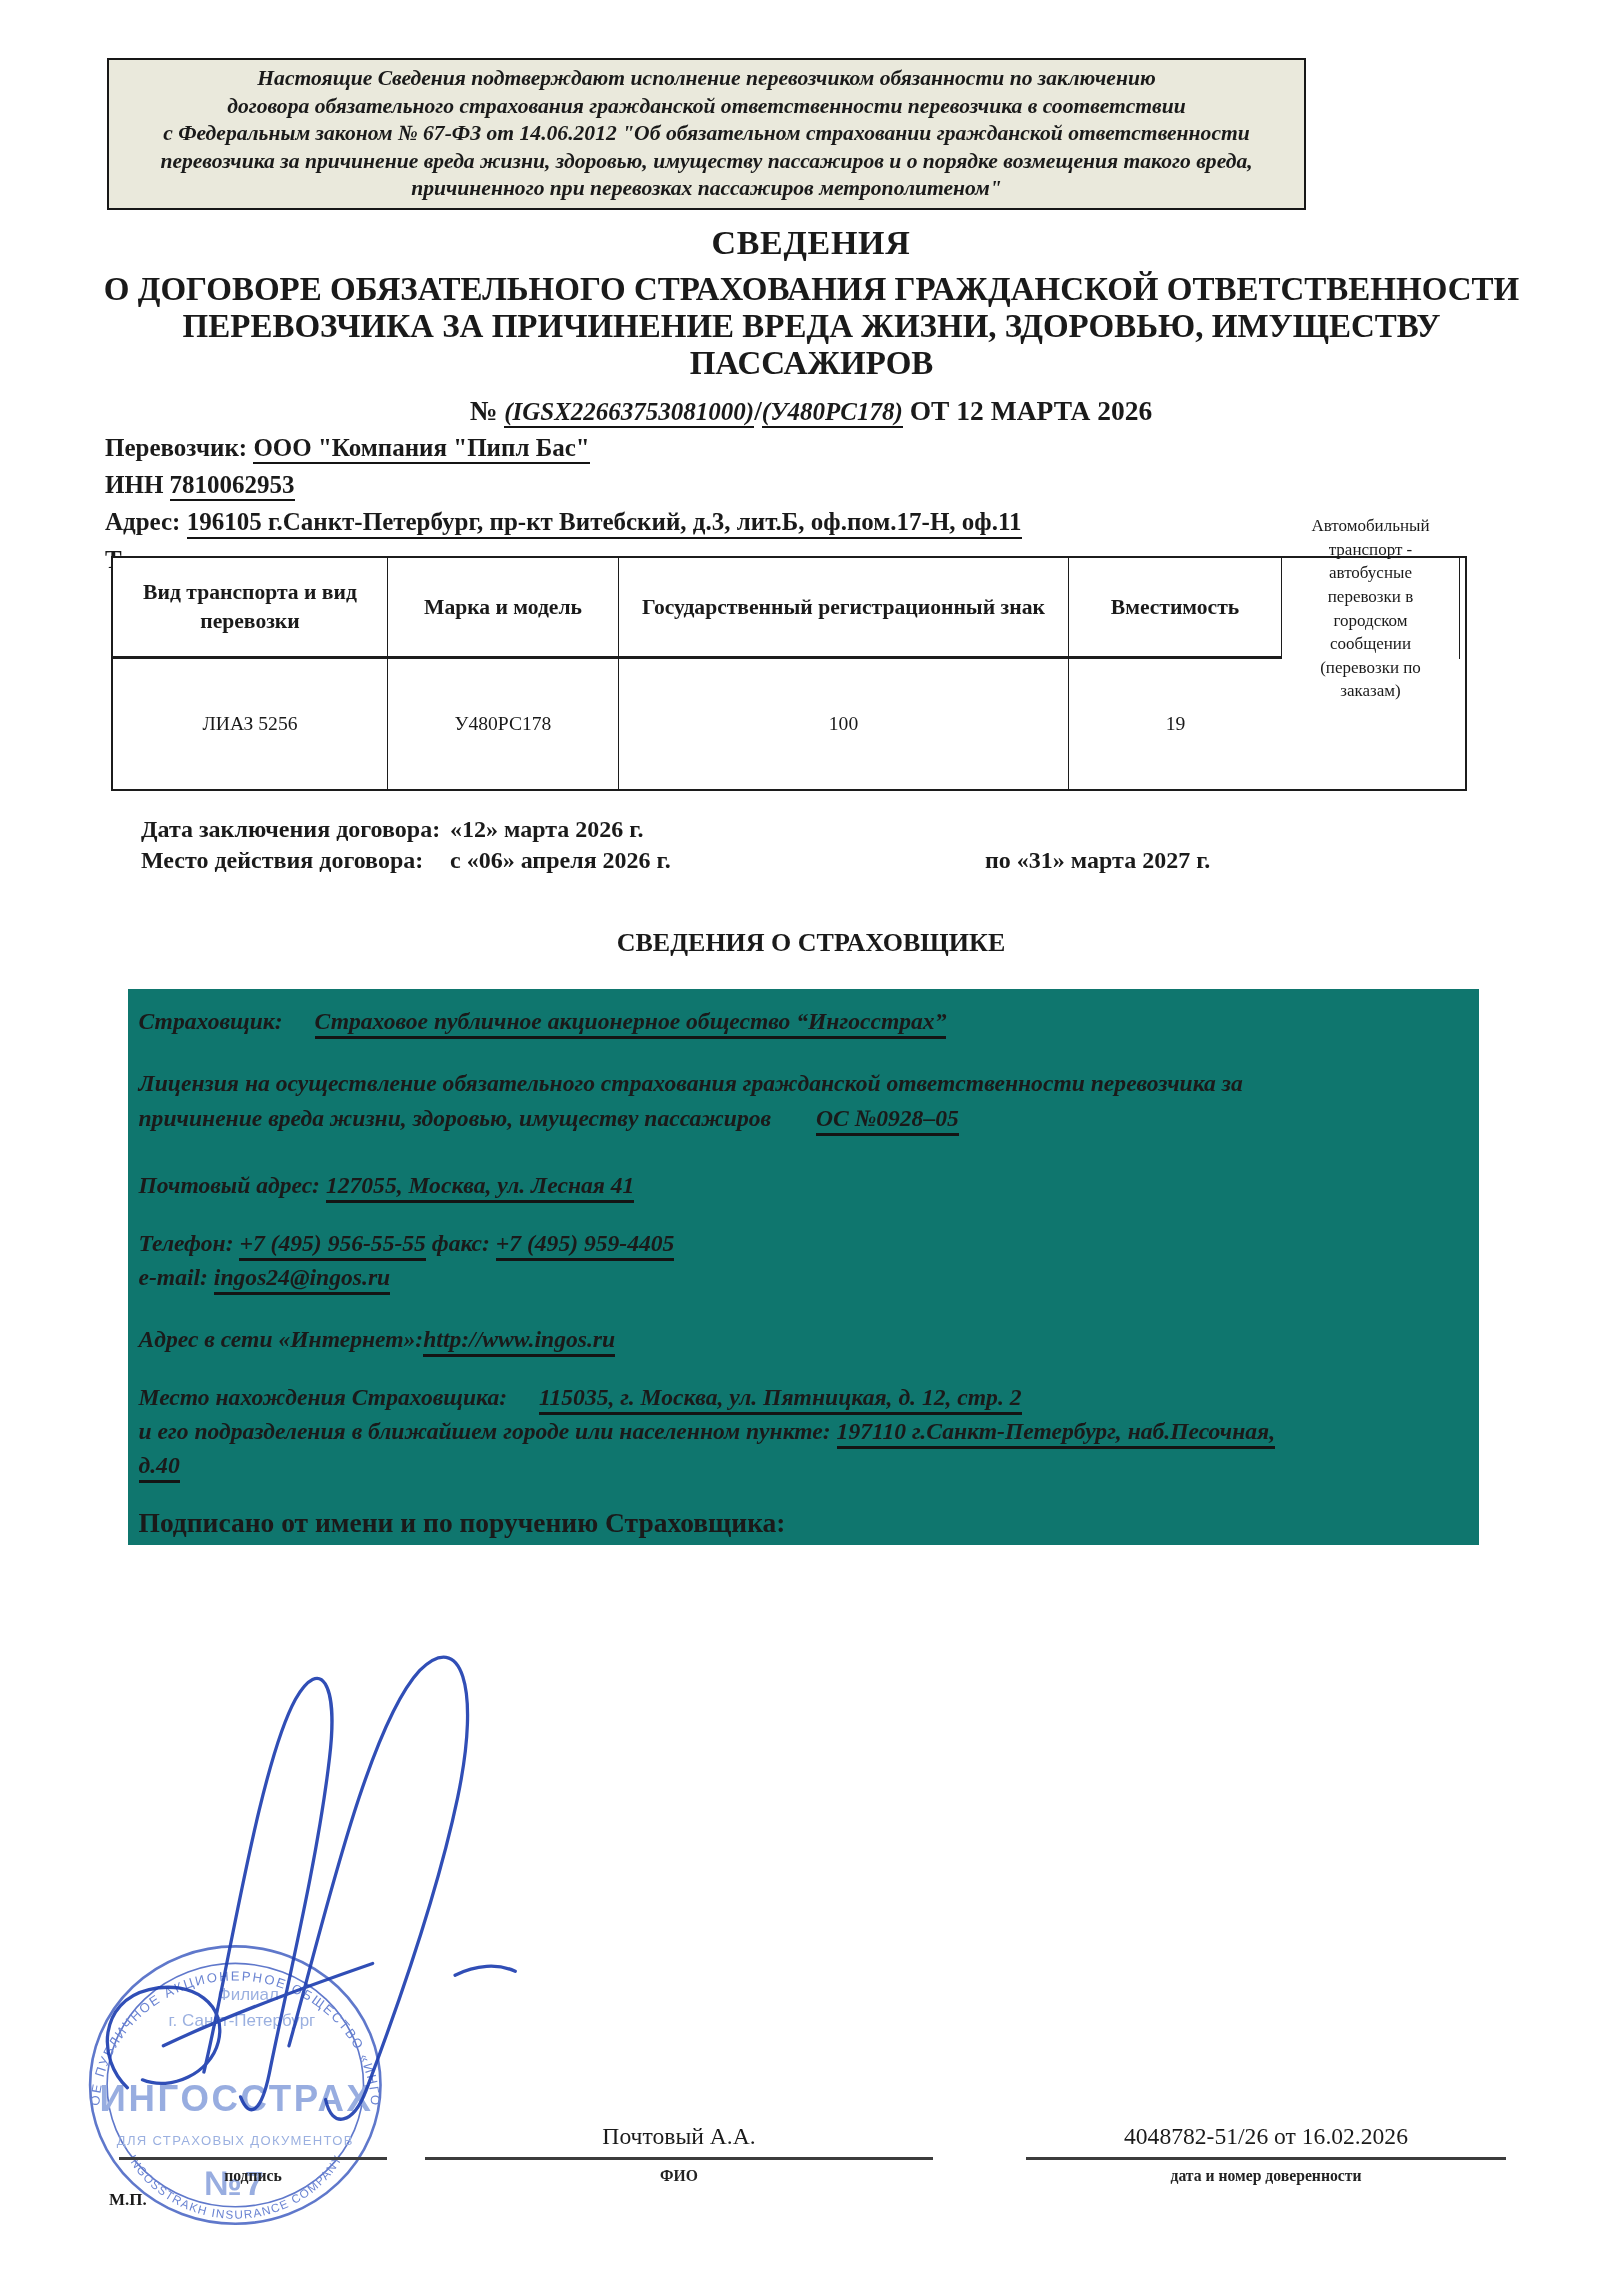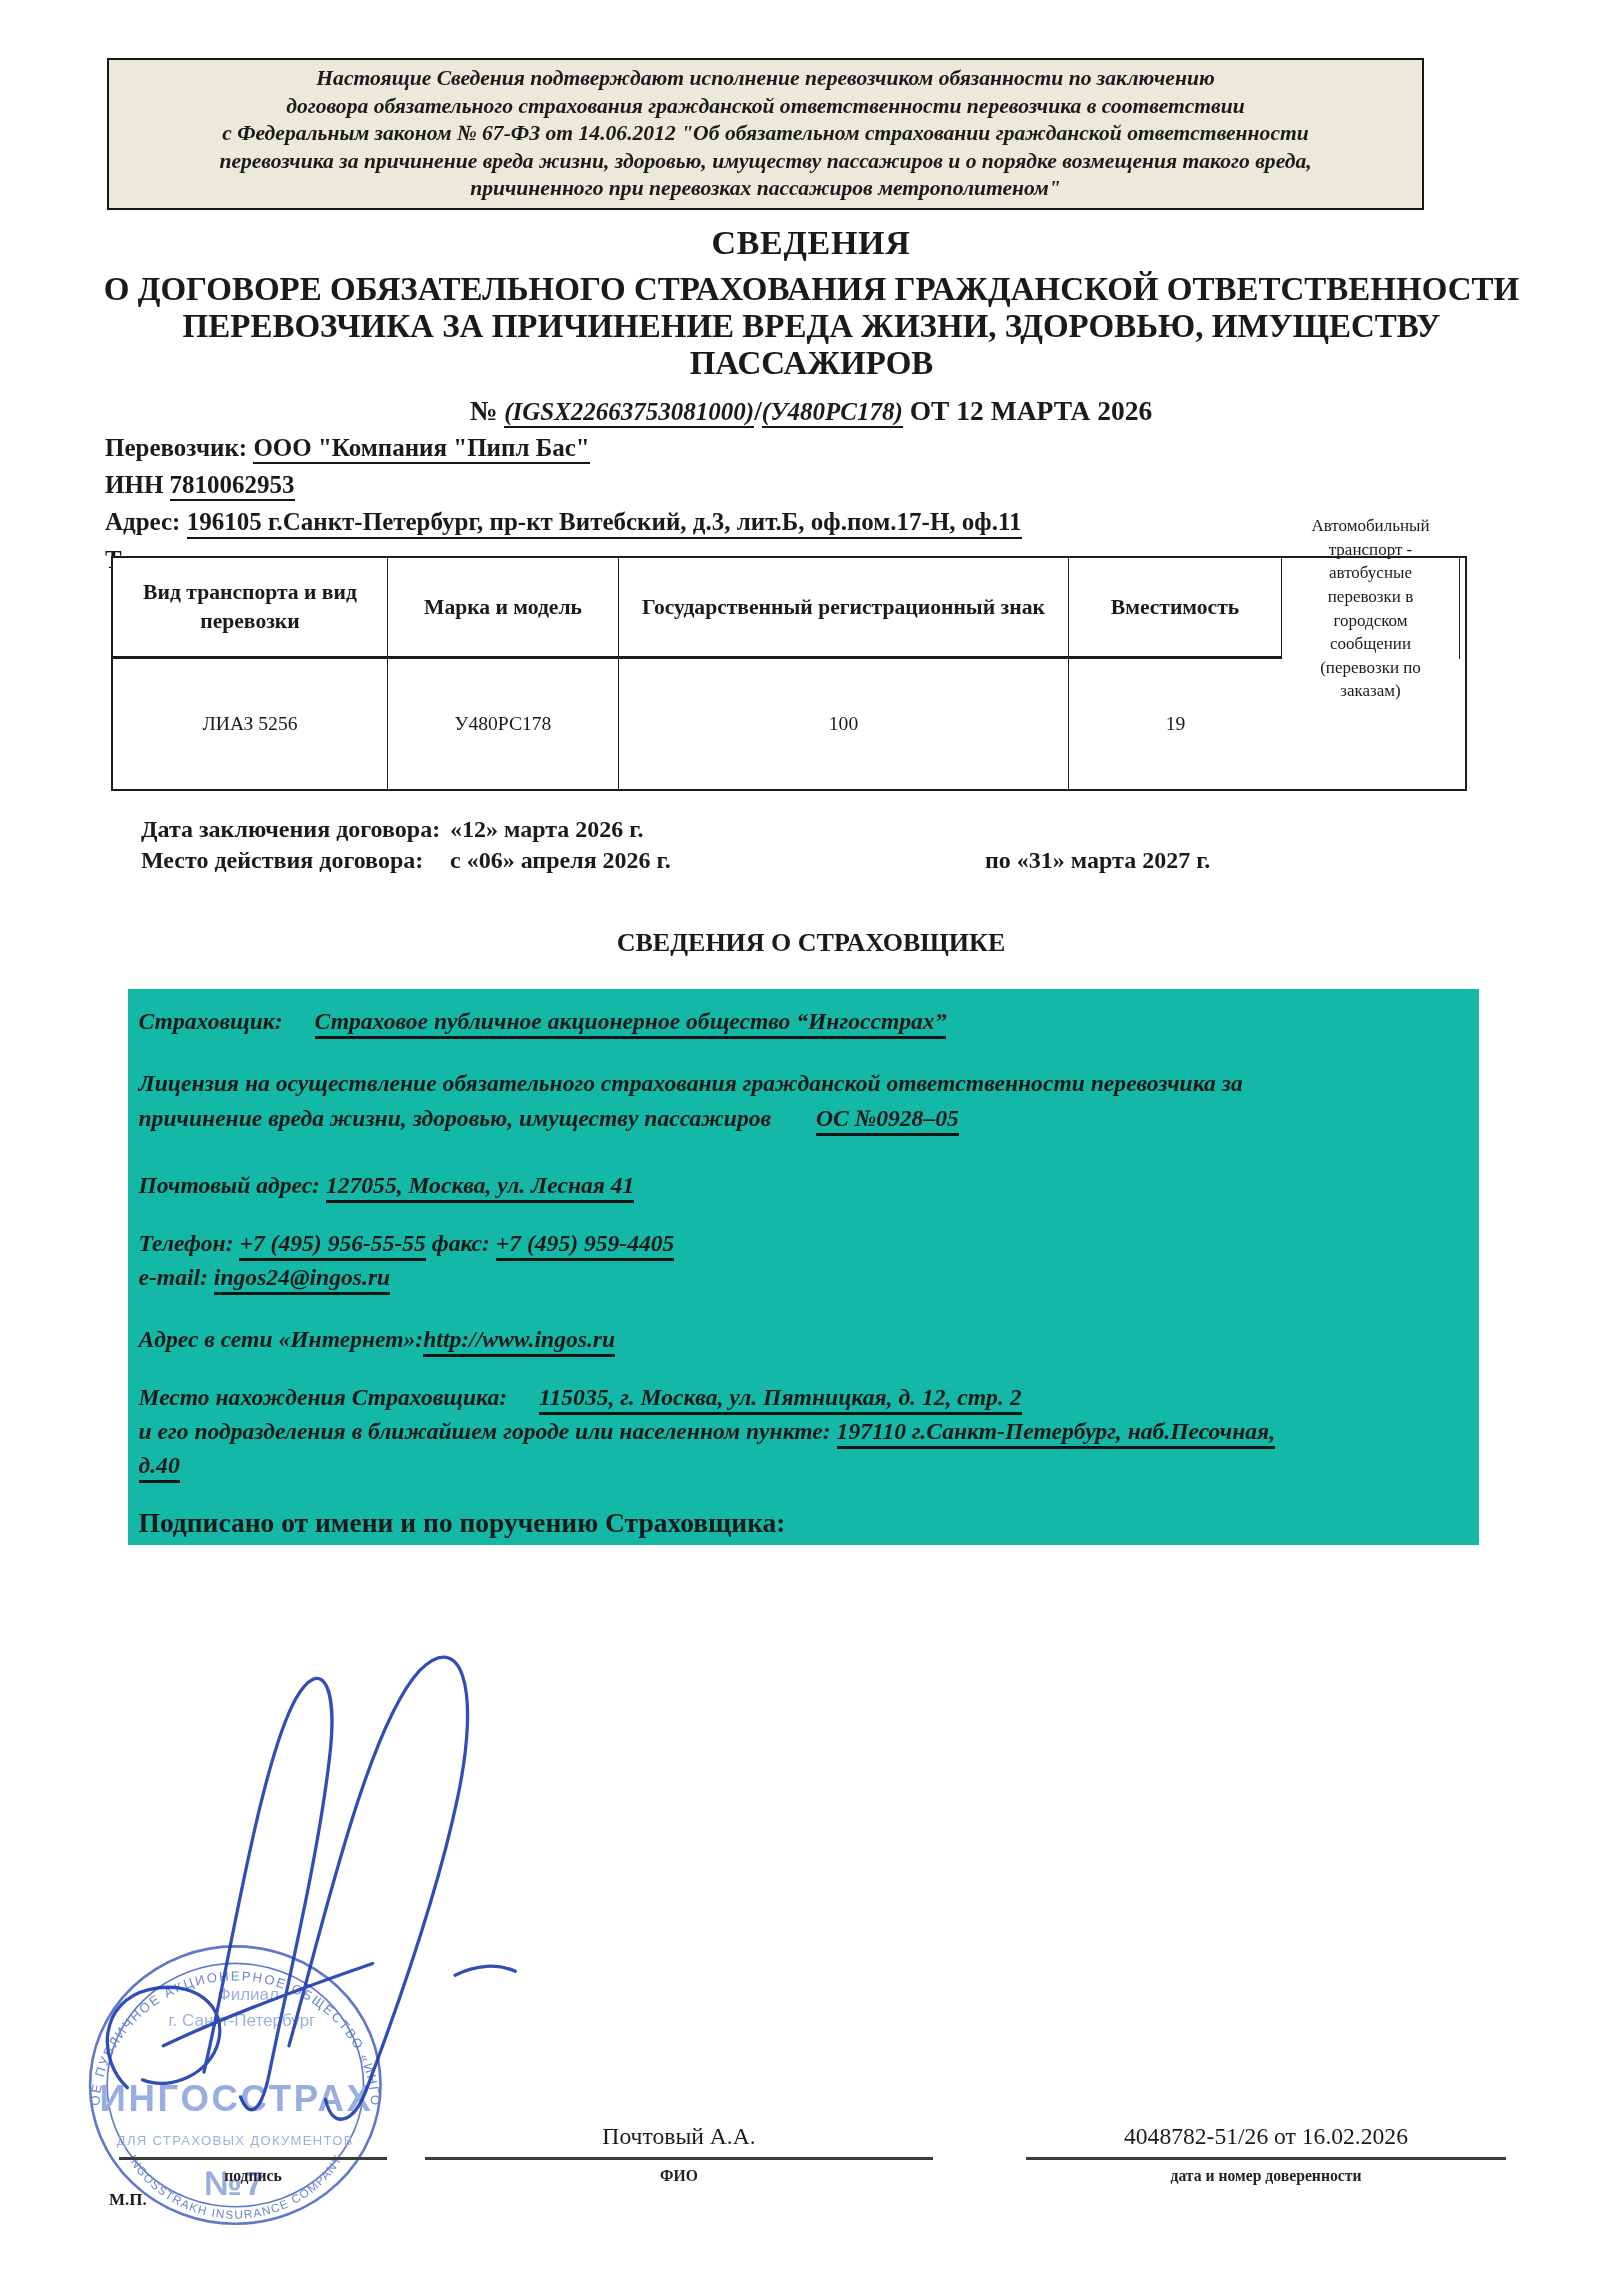--- a/index.html
+++ b/index.html
@@ -4,21 +4,21 @@
 <style>
   html,body{margin:0;padding:0;}
   body{
     width:1622px;height:2295px;position:relative;background:#ffffff;
     font-family:"Liberation Serif",serif;color:#1a1a1a;overflow:hidden;
   }
   .abs{position:absolute;}
 
   
   .notice-box{
-    left:107px;top:58px;width:1317px;height:152px;box-sizing:border-box;
+    left:107px;top:58px;width:1199px;height:152px;box-sizing:border-box;
     border:2.6px solid #171717;background:#eae9dc;
     display:flex;flex-direction:column;justify-content:center;
     text-align:center;font-weight:bold;font-style:italic;
     font-size:21.6px;line-height:27.5px;padding:3.9px 19.6px;
   }
 
   
   .title-main{left:0;top:224px;width:1622px;text-align:center;
     font-weight:bold;font-size:34px;letter-spacing:0.7px;}
   .title-sub{left:79px;top:271px;width:1465px;text-align:center;
@@ -54,21 +54,21 @@
   .dates .dline{position:relative;height:31px;}
   .dates .lbl{position:absolute;left:141px;}
   .dates .v1{position:absolute;left:422px;margin-left:28px;}
   .dates .v2{position:absolute;left:985px;}
 
   .insurer-heading{left:0;top:928px;width:1622px;text-align:center;
     font-weight:bold;font-size:26px;letter-spacing:0;}
 
   
   .panel{
-    left:128px;top:989px;width:1351px;height:556px;background:#14b8a6;
+    left:128px;top:989px;width:1351px;height:556px;background:#0f766e;
   }
   .panel .pline{position:absolute;left:10.5px;width:1321px;
     font-weight:bold;font-style:italic;font-size:23.6px;line-height:30px;}
   .panel .upright{font-style:normal;font-size:27.5px;}
   .gap40{margin-left:26px;}
   .gap60{margin-left:39px;}
 
   
   .stamp-wrap{left:65px;top:1622px;width:563px;height:641px;}
   .stamp-wrap svg{width:100%;height:100%;display:block;}

